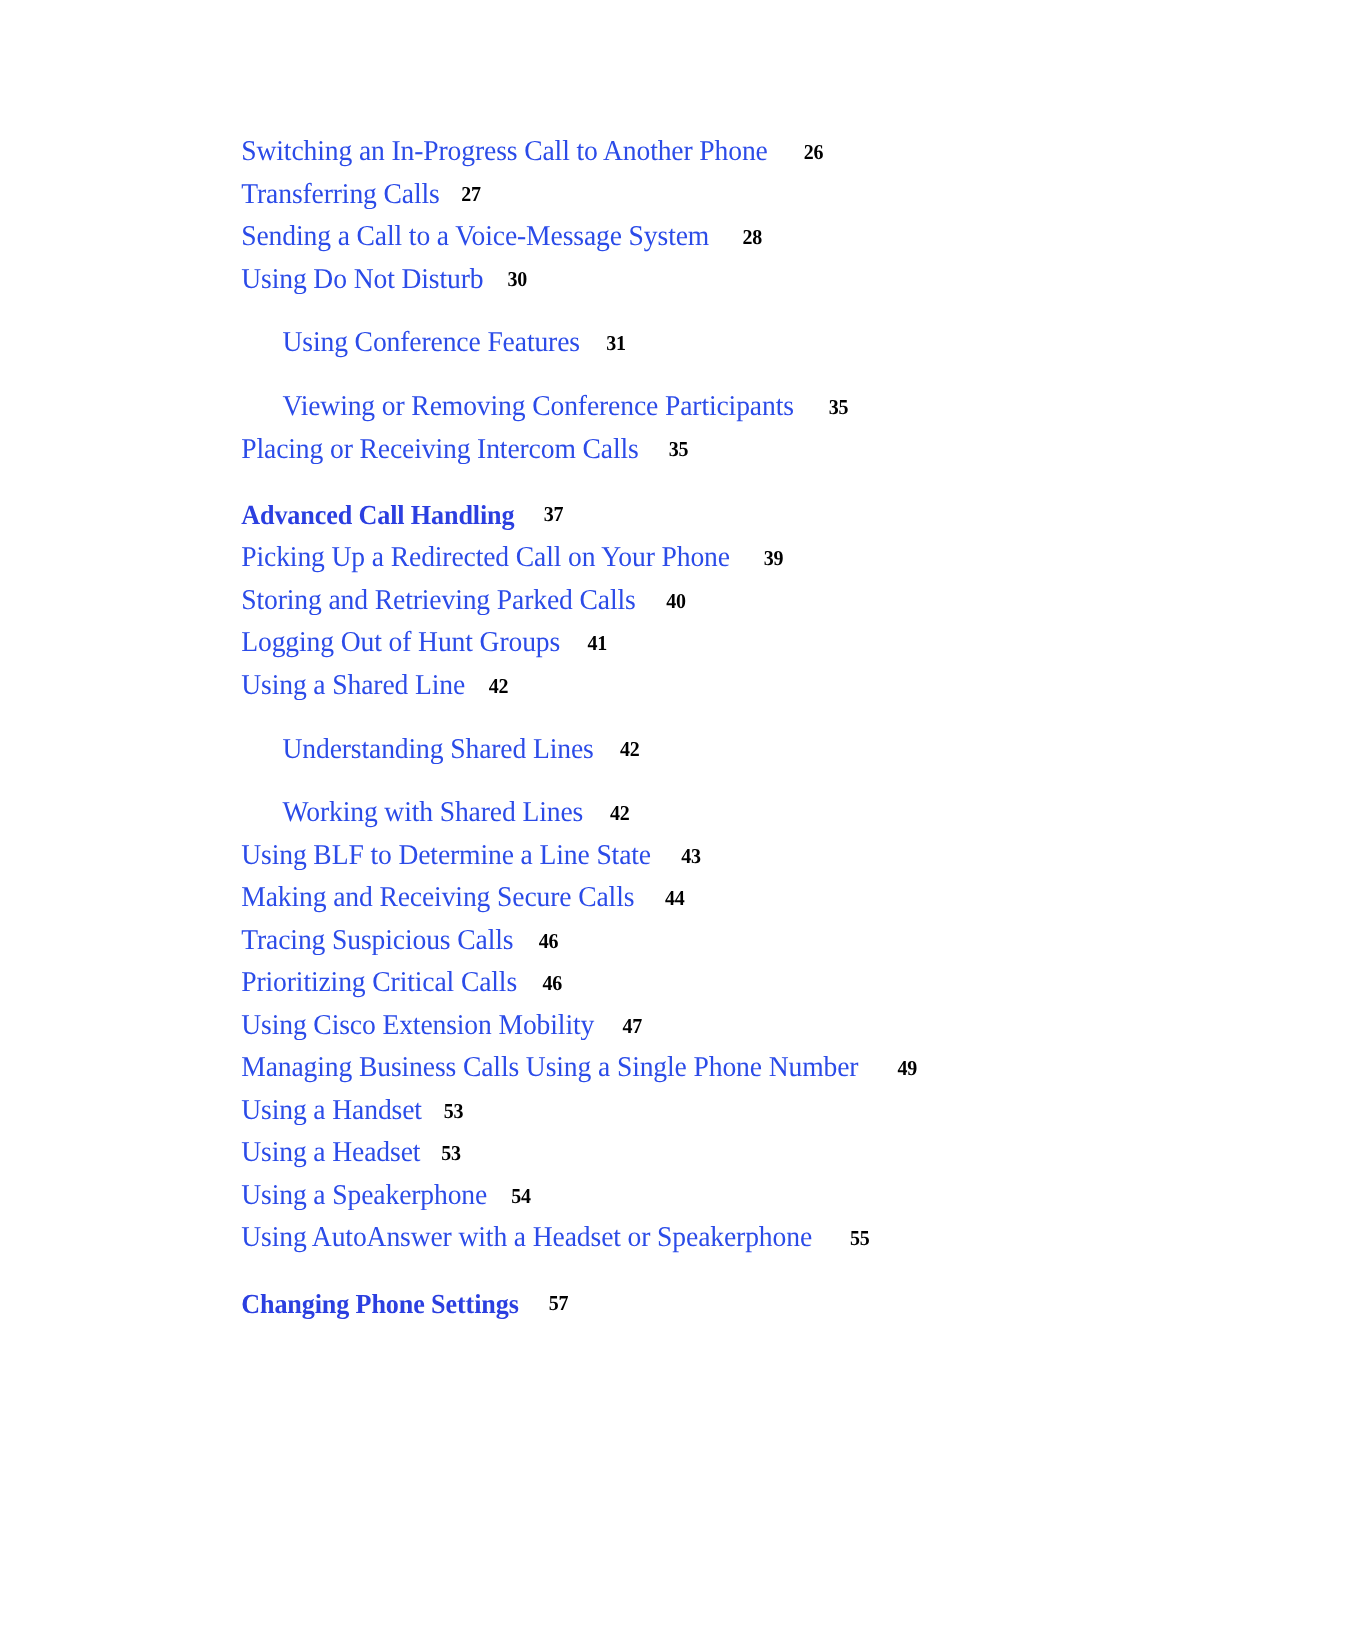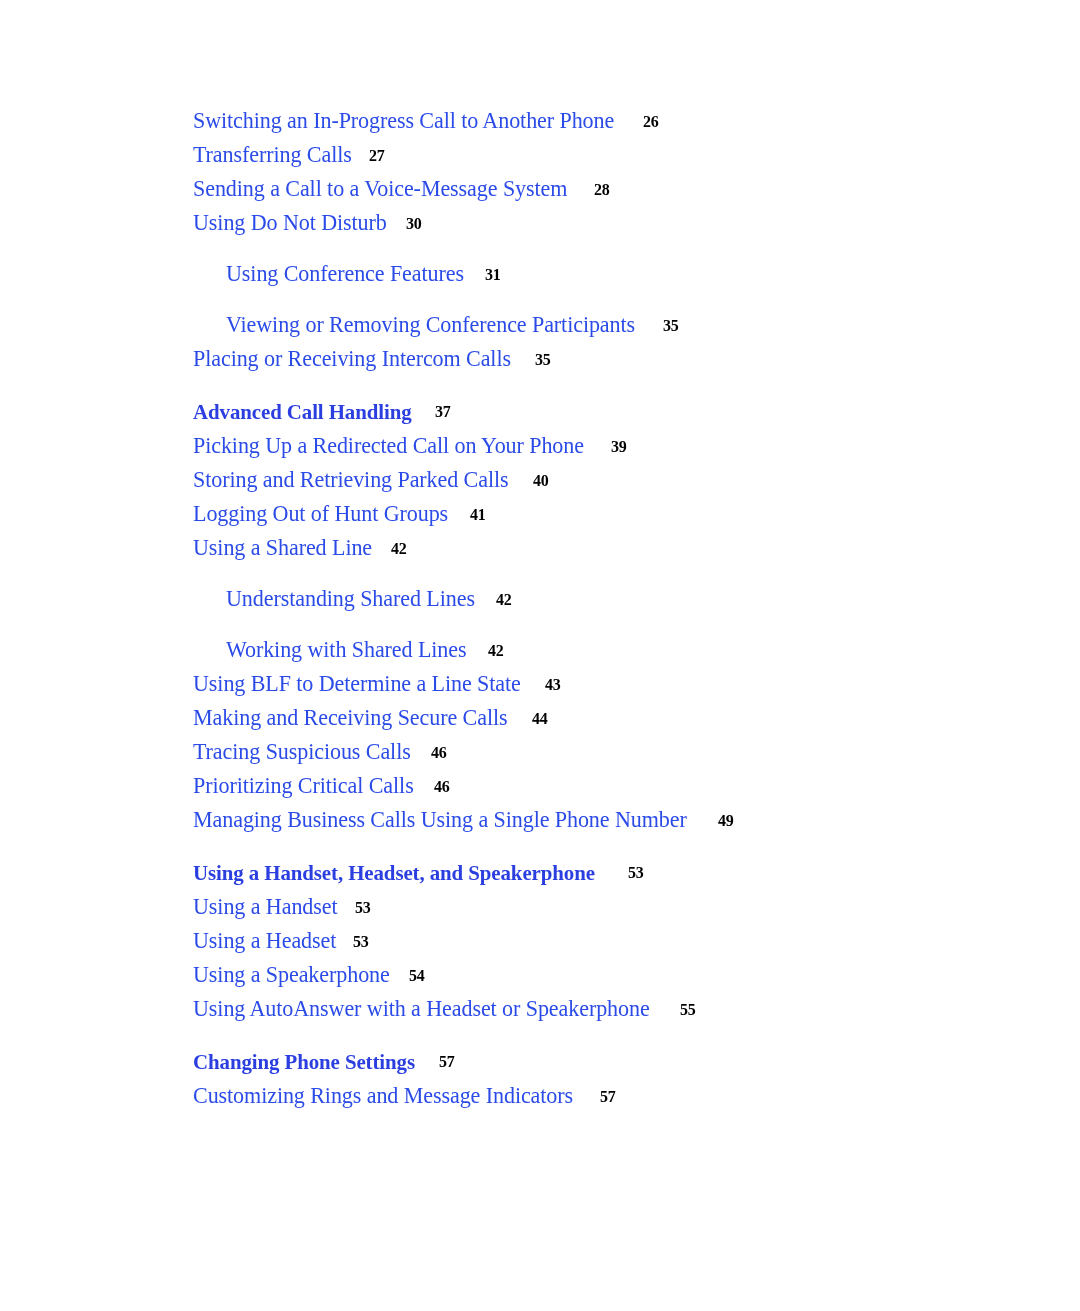--- a/index.html
+++ b/index.html
@@ -127,28 +127,27 @@
       <div class="toc-line lvl-1"><span class="toc-title">Picking Up a Redirected Call on Your Phone</span><span class="toc-page">39</span></div>
       <div class="toc-line lvl-1"><span class="toc-title">Storing and Retrieving Parked Calls</span><span class="toc-page">40</span></div>
       <div class="toc-line lvl-1"><span class="toc-title">Logging Out of Hunt Groups</span><span class="toc-page">41</span></div>
       <div class="toc-line lvl-1"><span class="toc-title">Using a Shared Line</span><span class="toc-page">42</span></div>
       <div class="toc-line lvl-2"><span class="toc-title">Understanding Shared Lines</span><span class="toc-page">42</span></div>
       <div class="toc-line lvl-2"><span class="toc-title">Working with Shared Lines</span><span class="toc-page">42</span></div>
       <div class="toc-line lvl-1"><span class="toc-title">Using BLF to Determine a Line State</span><span class="toc-page">43</span></div>
       <div class="toc-line lvl-1"><span class="toc-title">Making and Receiving Secure Calls</span><span class="toc-page">44</span></div>
       <div class="toc-line lvl-1"><span class="toc-title">Tracing Suspicious Calls</span><span class="toc-page">46</span></div>
       <div class="toc-line lvl-1"><span class="toc-title">Prioritizing Critical Calls</span><span class="toc-page">46</span></div>
+      <div class="toc-line lvl-1"><span class="toc-title">Using Cisco Extension Mobility</span><span class="toc-page">47</span></div>
       <div class="toc-line lvl-1"><span class="toc-title">Managing Business Calls Using a Single Phone Number</span><span class="toc-page">49</span></div>
-      <div class="toc-line lvl-1 heading"><span class="toc-title">Using a Handset, Headset, and Speakerphone</span><span class="toc-page">53</span></div>
       <div class="toc-line lvl-1"><span class="toc-title">Using a Handset</span><span class="toc-page">53</span></div>
       <div class="toc-line lvl-1"><span class="toc-title">Using a Headset</span><span class="toc-page">53</span></div>
       <div class="toc-line lvl-1"><span class="toc-title">Using a Speakerphone</span><span class="toc-page">54</span></div>
       <div class="toc-line lvl-1"><span class="toc-title">Using AutoAnswer with a Headset or Speakerphone</span><span class="toc-page">55</span></div>
       <div class="toc-line lvl-1 heading"><span class="toc-title">Changing Phone Settings</span><span class="toc-page">57</span></div>
-      <div class="toc-line lvl-1"><span class="toc-title">Customizing Rings and Message Indicators</span><span class="toc-page">57</span></div>
     </div>
 
   <div class="footer">
     <span class="footer-left">iv</span>
     <span class="footer-right">OL-22334-01</span>
   </div>
 
 </div>
 
 </body></html>

